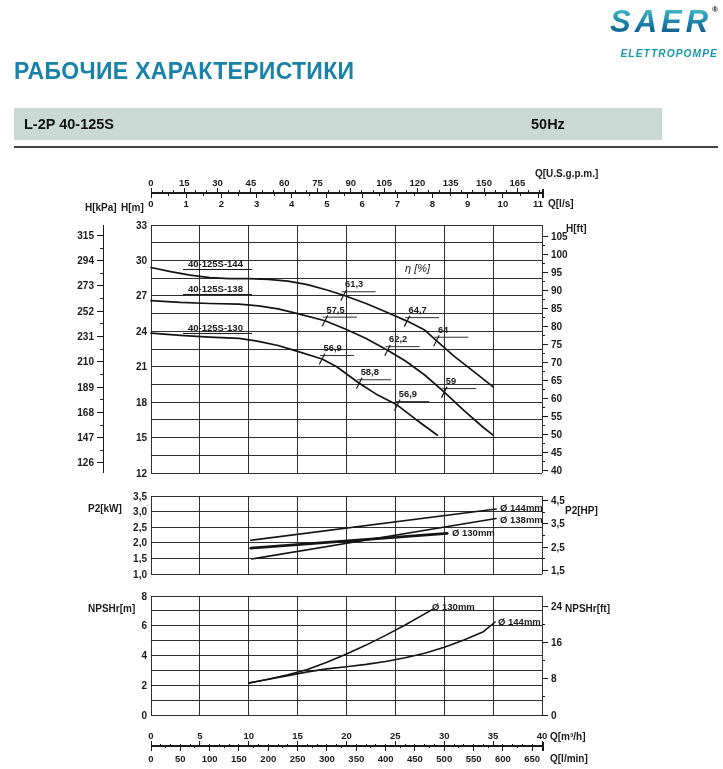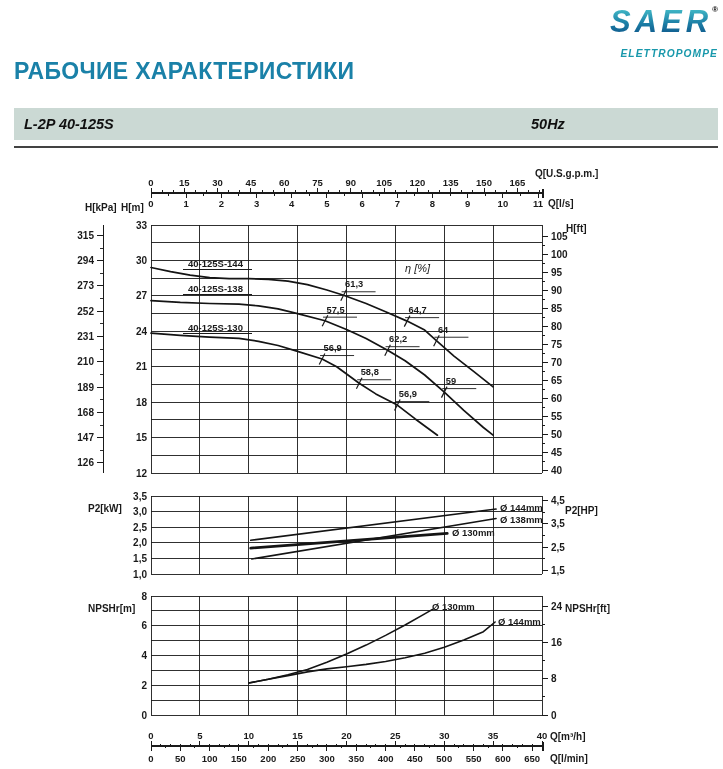--- a/index.html
+++ b/index.html
@@ -7,21 +7,21 @@
         font-family:"Liberation Sans",sans-serif;}
   #page-title{position:absolute;left:14px;top:25px;font-size:23px;font-weight:bold;letter-spacing:.3px;margin-top:33px;}
   #logo{position:absolute;left:594px;top:6px;width:124px;text-align:right;line-height:1;font-style:italic;}
   #logo .brand{font-size:31px;font-weight:bold;letter-spacing:4px;color:#156a93;}
   @supports ((-webkit-background-clip:text) or (background-clip:text)){
     #logo .brand{background:linear-gradient(180deg,#41b8c6 15%,#1c7fa6 55%,#0e558a 90%);
                  -webkit-background-clip:text;background-clip:text;color:transparent;}
   }
   #logo .reg{font-size:8px;font-weight:bold;vertical-align:top;letter-spacing:0;}
   #logo .sub{font-size:10.2px;font-weight:bold;letter-spacing:1.1px;margin-top:12px;}
-  #info-bar{position:absolute;left:14px;top:108px;width:704px;height:32px;font-style:italic;}
+  #info-bar{position:absolute;left:14px;top:108px;width:648px;height:32px;}
   #info-bar span{position:absolute;top:0;height:32px;line-height:32px;font-size:14.5px;font-weight:bold;color:#101010;}
   #info-model{left:10px;} #info-speed{left:287px;} #info-freq{left:517px;}
   #rule{position:absolute;left:14px;top:146px;width:704px;height:2px;background:#434343;}
   #chart-svg{position:absolute;left:0;top:0;}
   #chart-svg text{font-family:"Liberation Sans",sans-serif;}
 </style>
 </head>
 <body>
 
 <div id="page">

